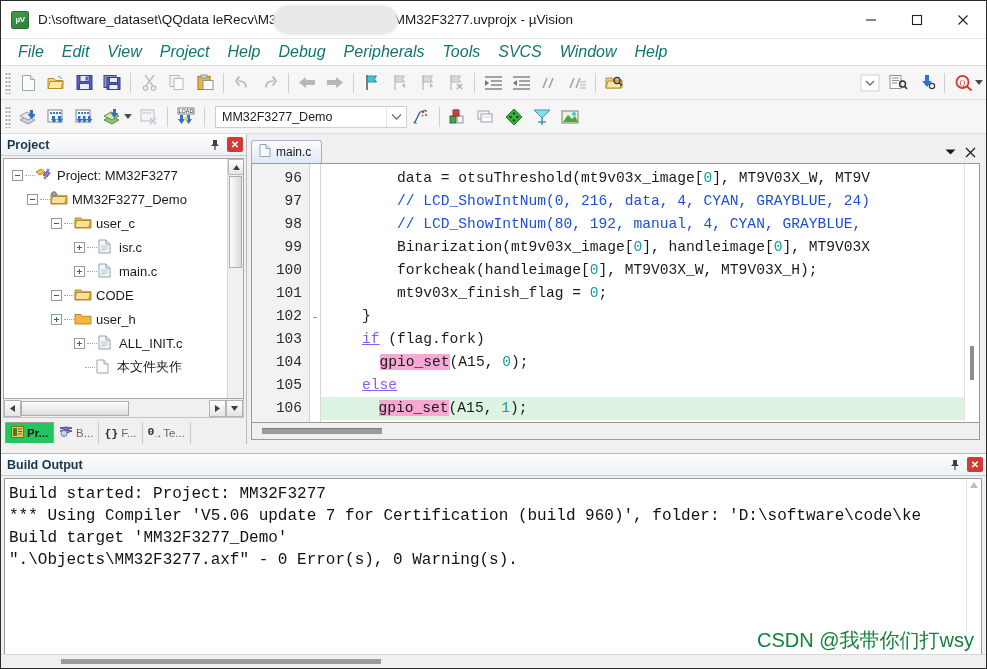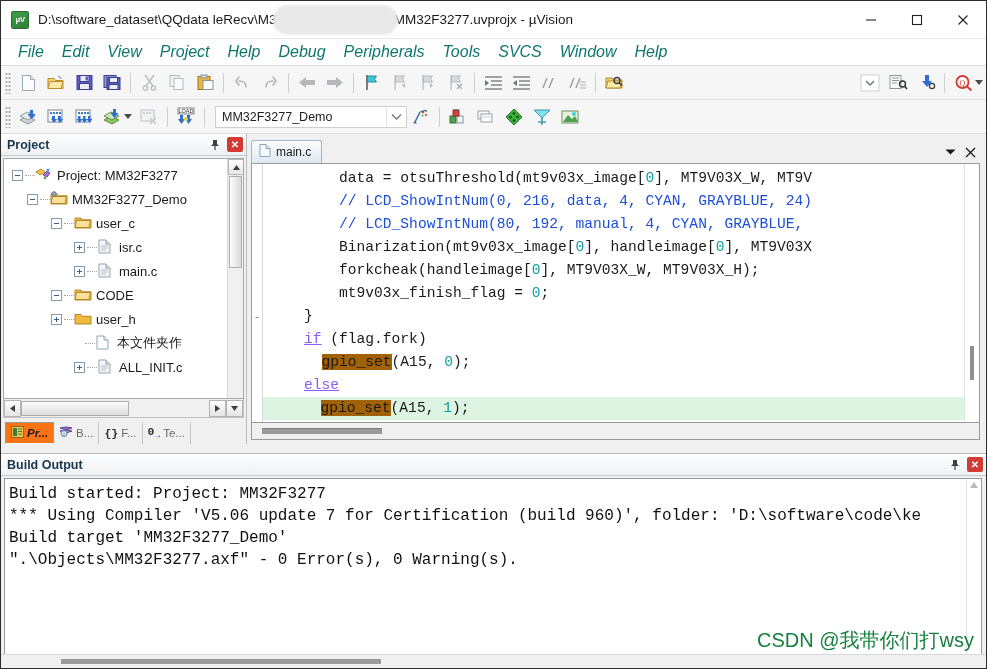--- a/index.html
+++ b/index.html
@@ -289,27 +289,26 @@
   .ptab {
     height: 22px;
     display: flex; align-items: center;
     padding: 0 5px;
     font-size: 11.5px;
     color: #6b6b6b;
     border-right: 1px solid #c9c9c9;
     gap: 3px;
   }
   .ptab.active {
-    background: #f97316;
+    background: #22c55e;
     color: #1a1a1a;
     font-weight: bold;
     border: 1px solid #9a9a9a;
     border-bottom: 1px solid #fff;
     border-right: 1px solid #9a9a9a;
-    font-style: italic;
   }
 
   
   .editor-col {
     flex: 1;
     display: flex; flex-direction: column;
     background: #f0f0f0;
     min-width: 0;
     padding: 4px 6px 4px 4px;
   }
@@ -394,21 +393,21 @@
     white-space: pre;
     font-family: "Liberation Mono","DejaVu Sans Mono",monospace;
     font-size: 14.6px;
     color: #1a1a1a;
     padding-left: 6px;
   }
   .cl.current { background: #ddf4e2; }
   .tok-kw  { color: #8b5cf6; text-decoration: underline; }
   .tok-cm  { color: #1d4ed8; }
   .tok-num { color: #0d9ea4; }
-  .tok-fn  { background: #a16207; margin-top: 12px; }
+  .tok-fn  { background: #f9a8d4; margin-top: 12px; }
   .caret-bar {
     display: inline-block;
     width: 0;
     border-left: 1px solid #111;
     height: 15px;
     vertical-align: -3px;
     margin: 0 -1px;
   }
   .editor-vscroll {
     width: 15px;
@@ -1011,49 +1010,49 @@
             <div class="dots"></div>
             <div class="ico">
               <svg width="18" height="15" viewBox="0 0 18 15">
                   <path d="M1 3.5h6l1.4 1.8H17V13H1z" fill="#eeb93c" stroke="#b2892b"></path>
                 </svg>
             </div>
             <span class="lbl">user_h</span>
           </div>
 
           <div class="tree-row">
-            <div class="indent" style="width:81px"></div>
-            <div class="dots"></div>
-            <div class="ico">
-              <svg width="15" height="15" viewBox="0 0 15 15">
-                  <path d="M2 1h7l4 4v9H2z" fill="#fdfefe" stroke="#93a3b2"></path>
-                  <path d="M9 1v4h4" fill="#eef3f7" stroke="#93a3b2"></path>
-                </svg>
-            </div>
-            <span class="lbl">本文件夹作</span>
-          </div>
-
-          <div class="tree-row">
             <div class="indent" style="width:70px"></div>
             <div class="expander plus"></div>
             <div class="dots"></div>
             <div class="ico">
               <svg width="15" height="15" viewBox="0 0 15 15">
                   <path d="M2 1h7l4 4v9H2z" fill="#f3f6f9" stroke="#93a3b2"></path>
                   <path d="M9 1v4h4" fill="#dde5ec" stroke="#93a3b2"></path>
                   <g stroke="#b8c3cd">
                     <line x1="4" y1="7" x2="11" y2="7"></line>
                     <line x1="4" y1="9" x2="11" y2="9"></line>
                     <line x1="4" y1="11" x2="9" y2="11"></line>
                   </g>
                 </svg>
             </div>
             <span class="lbl">ALL_INIT.c</span>
           </div>
 
+          <div class="tree-row">
+            <div class="indent" style="width:81px"></div>
+            <div class="dots"></div>
+            <div class="ico">
+              <svg width="15" height="15" viewBox="0 0 15 15">
+                  <path d="M2 1h7l4 4v9H2z" fill="#fdfefe" stroke="#93a3b2"></path>
+                  <path d="M9 1v4h4" fill="#eef3f7" stroke="#93a3b2"></path>
+                </svg>
+            </div>
+            <span class="lbl">本文件夹作</span>
+          </div>
+
         </div>
 
         <div class="vscroll-tree">
           <div class="sb-arrow">
             <svg width="7" height="5" viewBox="0 0 7 5">
                 <path d="M3.5 0L7 5H0z" fill="#3a3f44"></path>
               </svg>
           </div>
           <div class="sb-thumb" style="height:92px"></div>
           <div class="sb-track"></div>
@@ -1137,20 +1136,35 @@
         <div class="etab-ctrl">
           <svg width="11" height="11" viewBox="0 0 11 11">
               <line x1="1" y1="1" x2="10" y2="10" stroke="#1a1a1a" stroke-width="1.3"></line>
               <line x1="10" y1="1" x2="1" y2="10" stroke="#1a1a1a" stroke-width="1.3"></line>
             </svg>
         </div>
       </div>
 
       <div class="code-frame">
         <div class="code-body">
+          <div class="gutter">
+            <div class="gl">96</div>
+            <div class="gl">97</div>
+            <div class="gl">98</div>
+            <div class="gl">99</div>
+            <div class="gl">100</div>
+            <div class="gl">101</div>
+            <div class="gl">102</div>
+            <div class="gl">103</div>
+            <div class="gl">104</div>
+            <div class="gl">105</div>
+            <div class="gl">106</div>
+            <div class="gl">107</div>
+
+          </div>
 
           <div class="foldcol">
             <div class="fold-mark"></div>
             <div class="fold-mark"></div>
             <div class="fold-mark"></div>
             <div class="fold-mark"></div>
             <div class="fold-mark"></div>
             <div class="fold-mark"></div>
             <div class="fold-mark">-</div>
             <div class="fold-mark"></div>

